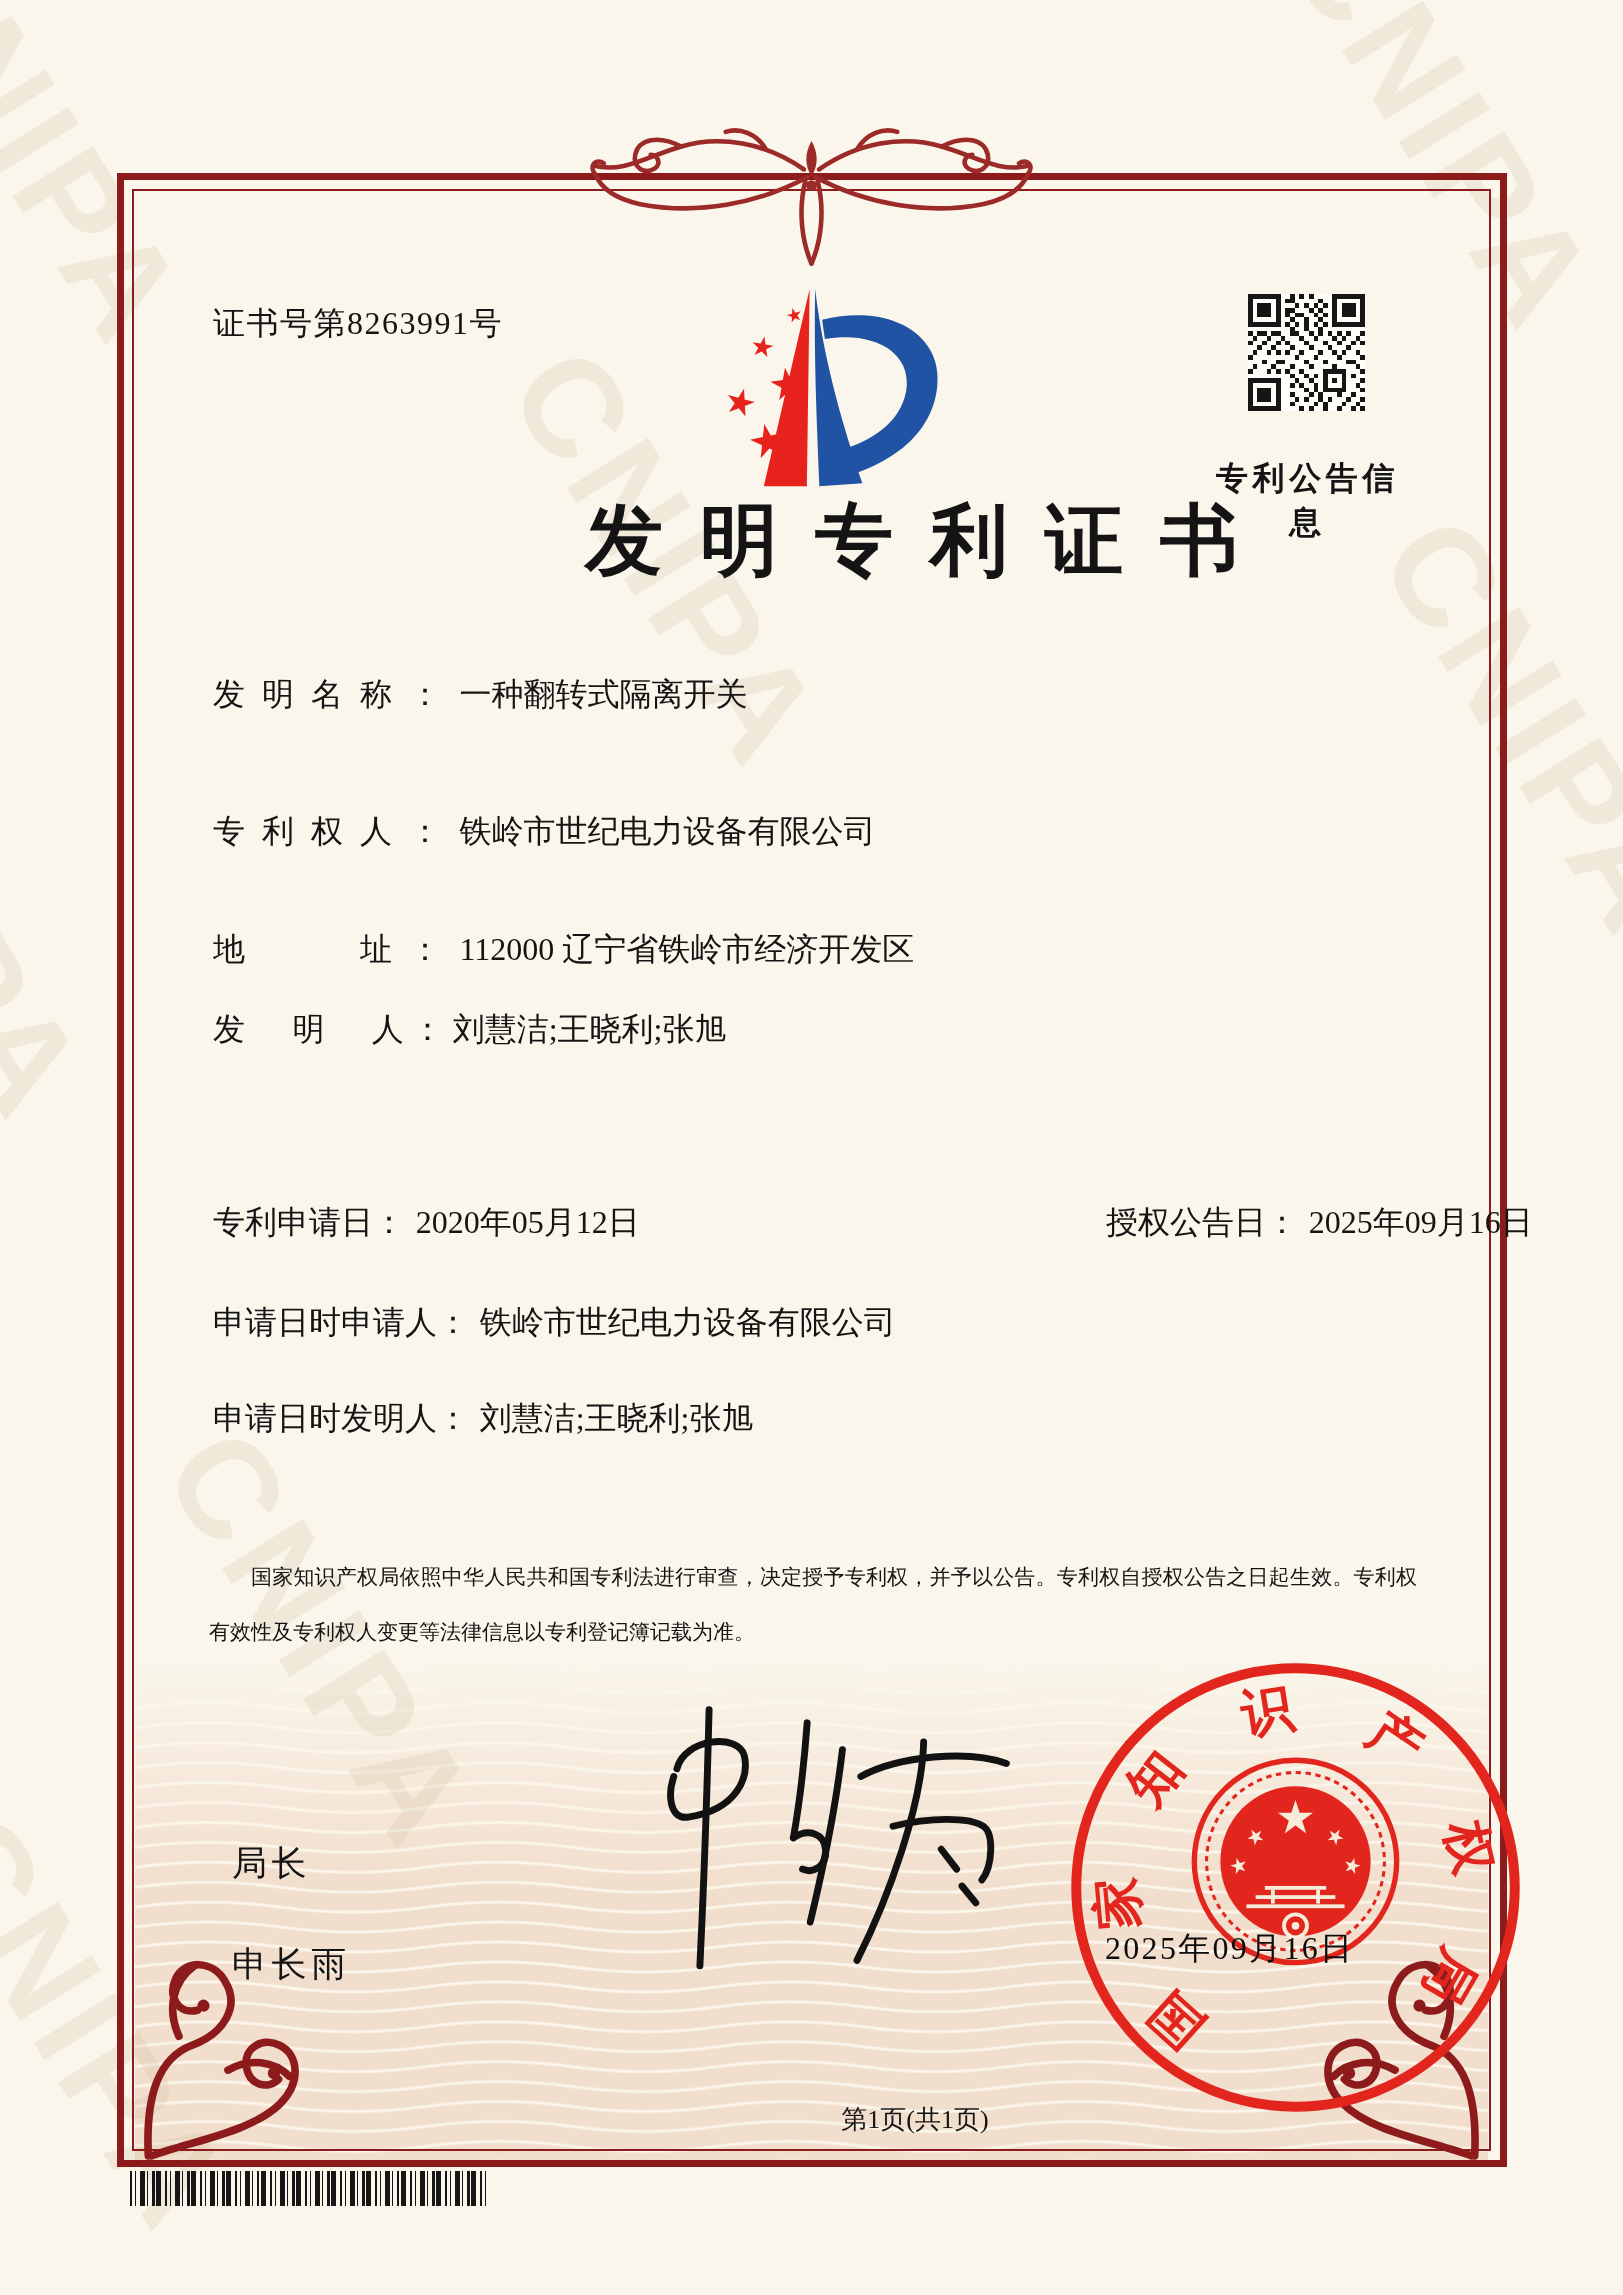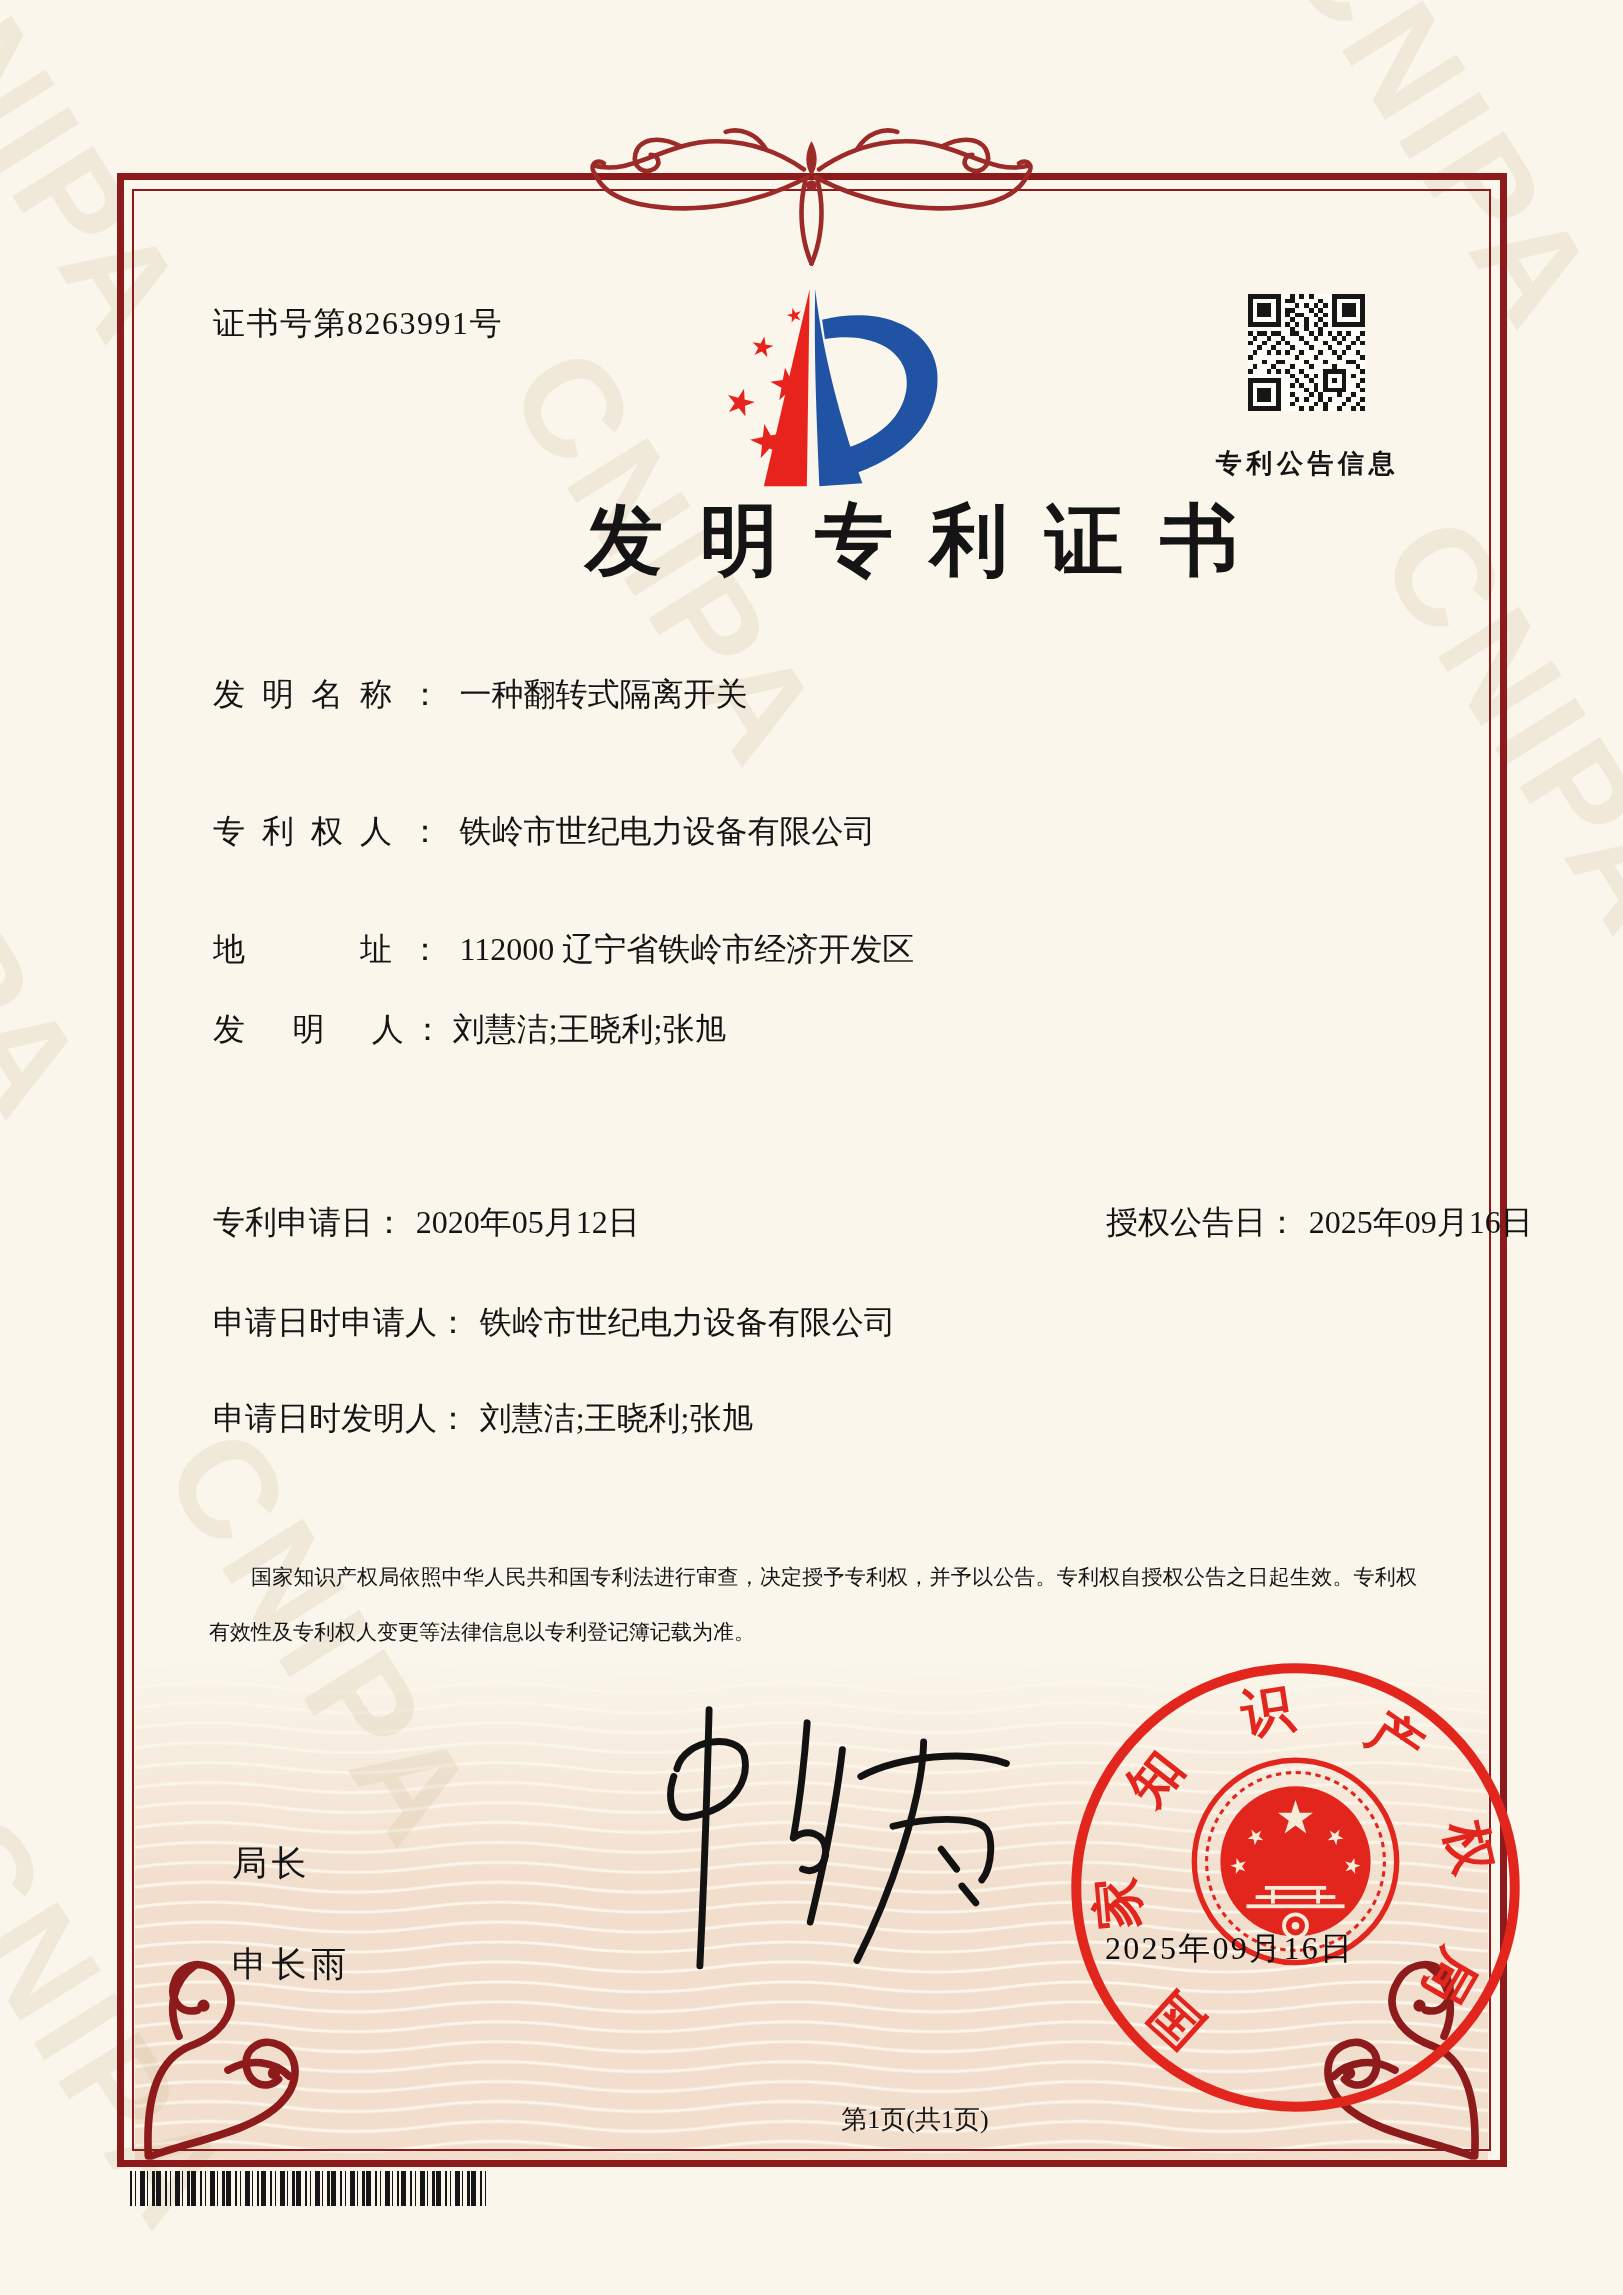--- a/index.html
+++ b/index.html
@@ -18,21 +18,21 @@
   .wavefade{position:absolute;left:0;top:0;width:100%;height:45%;
             background:linear-gradient(to bottom,#faf6eb 0%,rgba(250,246,235,0) 100%);}
 
   
   .wm{position:absolute;z-index:2;font-family:"Liberation Sans","DejaVu Sans",sans-serif;
       font-weight:bold;font-size:138px;letter-spacing:7.7px;color:rgba(193,176,141,0.18);
       transform:rotate(58deg);transform-origin:left top;white-space:nowrap;pointer-events:none;}
 
   
   .certno{left:213px;top:302px;font-size:32px;letter-spacing:1.5px;z-index:8;}
-  .qrlabel{left:1208px;top:446px;width:199px;text-align:center;font-size:26px;font-weight:bold;
+  .qrlabel{left:1208px;top:457px;width:199px;text-align:center;font-size:32px;font-weight:bold;
            letter-spacing:4.6px;z-index:8;}
   .title{left:117px;top:489px;width:1589px;text-align:center;font-size:78px;font-weight:bold;
          letter-spacing:37px;text-indent:37px;z-index:8;}
 
   
   .row{position:absolute;left:213px;font-size:32px;z-index:8;white-space:nowrap;}
   .lbl{display:inline-block;}
   .ls22{letter-spacing:17px;}
   .ls10{letter-spacing:7.7px;}
   .val{margin-left:1.5px;text-align:right;}

